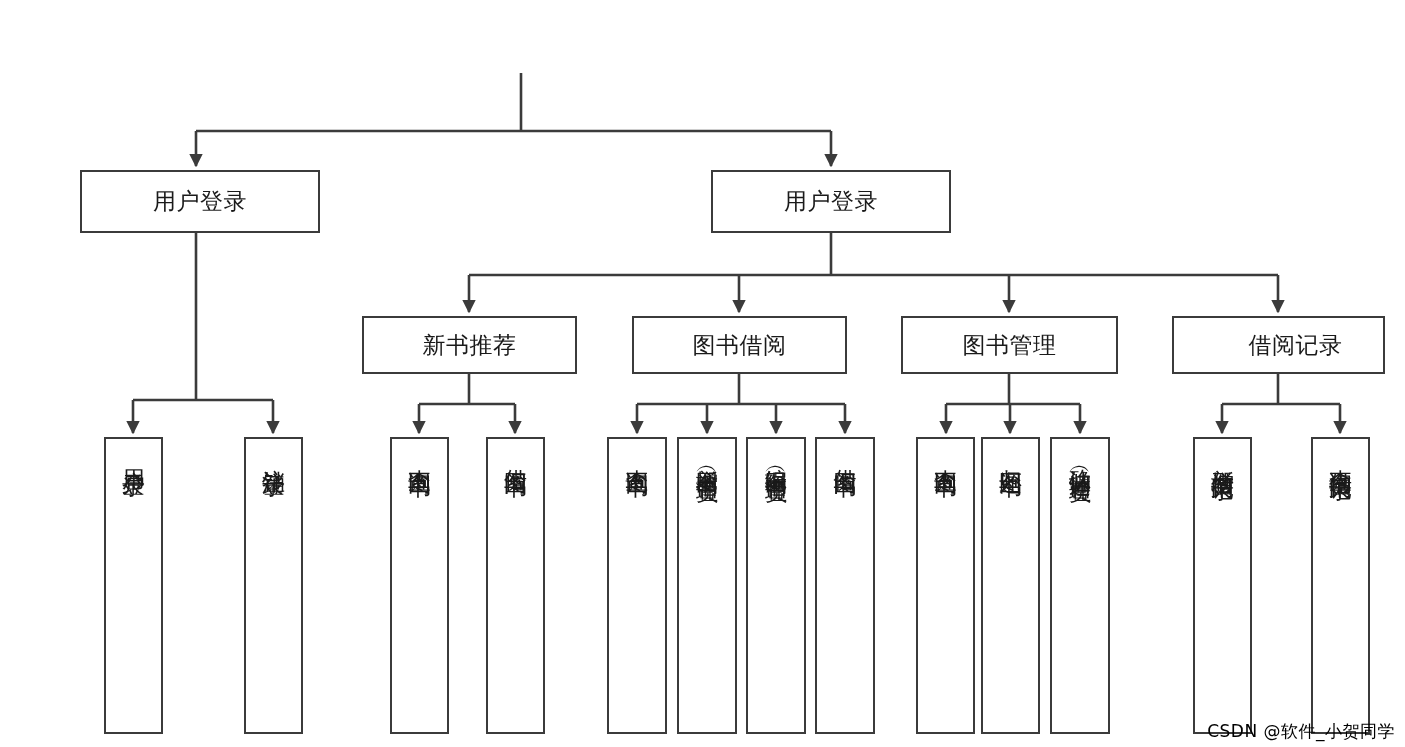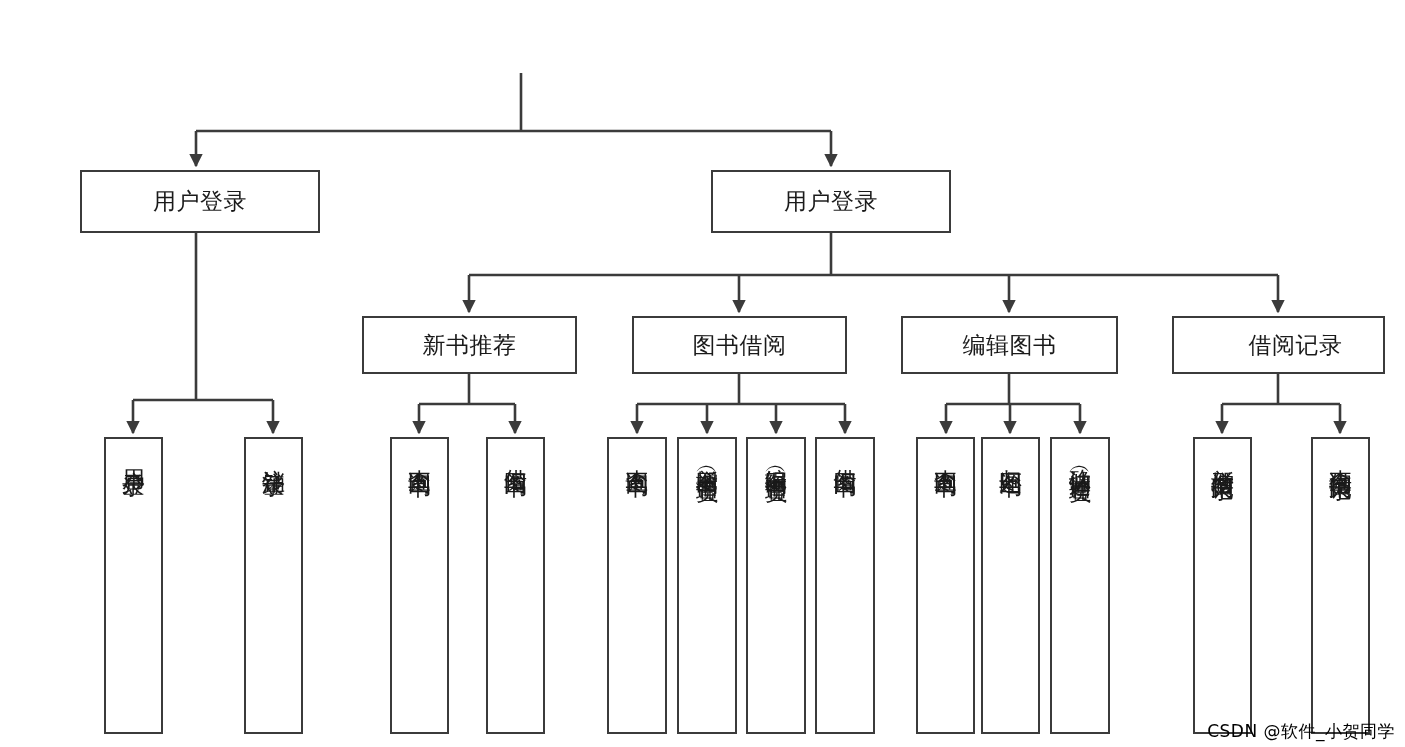--- a/index.html
+++ b/index.html
@@ -141,21 +141,21 @@
     <span class="node-label">用户登录</span>
   </div>
 
   <div class="node horiz" style="left:632px; top:316px; width:215px; height:58px;">
     <span class="node-label">图书借阅</span>
   </div>
   <div class="node horiz" style="left:362px; top:316px; width:215px; height:58px;">
     <span class="node-label">新书推荐</span>
   </div>
   <div class="node horiz" style="left:901px; top:316px; width:217px; height:58px;">
-    <span class="node-label">编辑图书</span>
+    <span class="node-label">图书管理</span>
   </div>
   <div class="node horiz" style="left:1172px; top:316px; width:213px; height:58px;padding-left:34px;">
     <span class="node-label">借阅记录</span>
   </div>
 
   <div class="node vert" style="left:104px; top:437px; width:59px; height:297px;">
     <span class="node-label">用户登录</span>
   </div>
   <div class="node vert" style="left:244px; top:437px; width:59px; height:297px;">
     <span class="node-label">注销登录</span>

